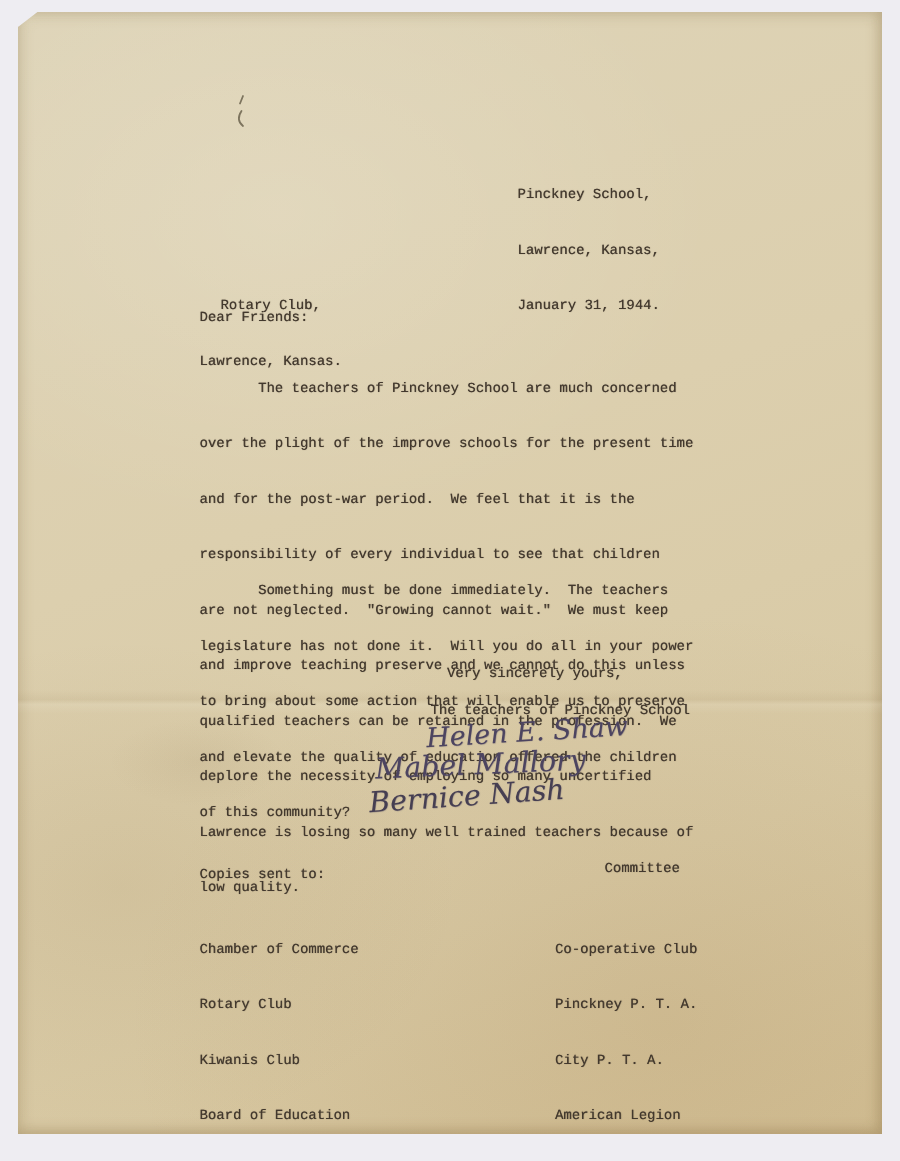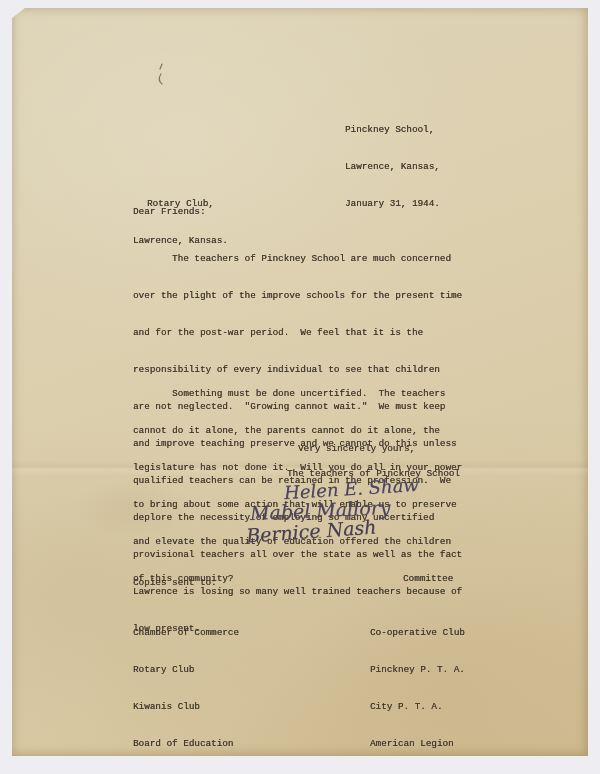--- a/index.html
+++ b/index.html
@@ -82,28 +82,26 @@
 
     <div class="typed" style="left:121px;top:220px;">
       <div>       The teachers of Pinckney School are much concerned</div>
       <div>over the plight of the improve schools for the present time</div>
       <div>and for the post-war period.  We feel that it is the</div>
       <div>responsibility of every individual to see that children</div>
       <div>are not neglected.  "Growing cannot wait."  We must keep</div>
       <div>and improve teaching preserve and we cannot do this unless</div>
       <div>qualified teachers can be retained in the profession.  We</div>
       <div>deplore the necessity of employing so many uncertified</div>
-      <div>provisional teachers all over the state as well as the fact</div>
       <div>Lawrence is losing so many well trained teachers because of</div>
-      <div>low present.</div>
+      <div>low quality.</div>
     </div>
 
     <div class="typed" style="left:121px;top:355px;">
-      <div>       Something must be done uncertified.  The teachers</div>
-      <div>cannot do it alone, the parents cannot do it alone, the</div>
+      <div>       Something must be done immediately.  The teachers</div>
       <div>legislature has not done it.  Will you do all in your power</div>
       <div>to bring about some action that will enable us to preserve</div>
       <div>and elevate the quality of education offered the children</div>
       <div>of this community?</div>
     </div>
 
     <div class="typed" style="left:286px;top:435px;">Very sincerely yours,</div>
 
     <div class="typed" style="left:275px;top:460px;text-align:center;">The teachers of Pinckney School</div>
 

